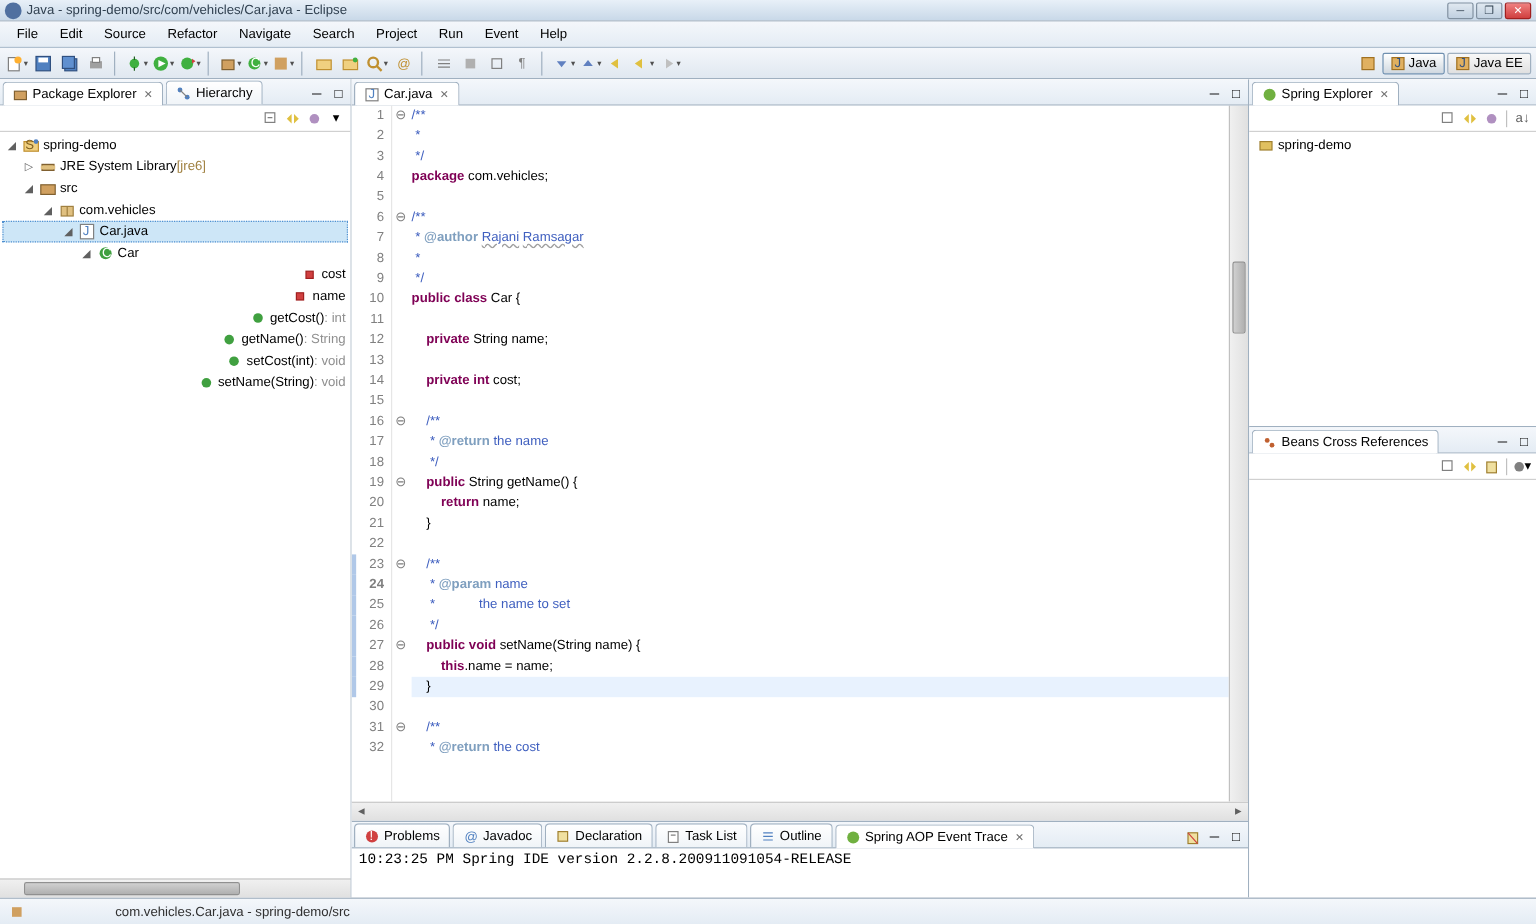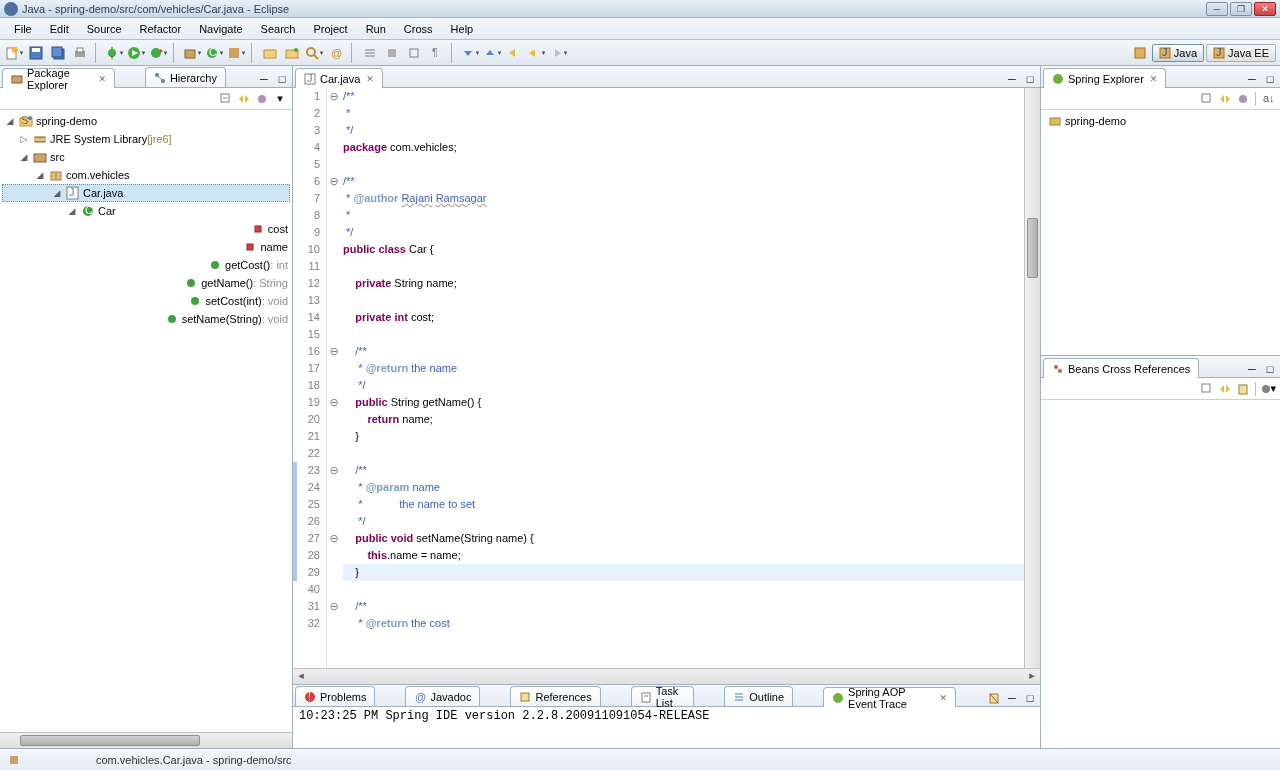--- a/index.html
+++ b/index.html
@@ -16,21 +16,21 @@
     .tb-btn { width: 20px; height: 20px; display: inline-flex; align-items: center; justify-content: center; cursor: pointer; border-radius: 2px; }
     .tb-sep { width: 4px; height: 20px; border-left: 1px solid #a0b0c0; margin: 0 3px; }
     .tb-drop { font-size: 7px; color: #505050; padding-left: 1px; }
     .persp-area { margin-left: auto; display: flex; align-items: center; gap: 2px; }
     .persp-btn { padding: 2px 6px; border: 1px solid #a0b0c0; background: linear-gradient(to bottom, #f8f8f8, #e0e0e0); border-radius: 2px; display: flex; align-items: center; gap: 3px; cursor: pointer; }
     .persp-btn.active { background: linear-gradient(to bottom, #fff, #d0d8e0); border-color: #7090b0; }
     .main-area { flex: 1; display: flex; background: #f0f0f0; overflow: hidden; }
     .left-pane { width: 293px; display: flex; flex-direction: column; border-right: 1px solid #a0b0c0; background: #fff; }
     .center-pane { flex: 1; display: flex; flex-direction: column; background: #fff; overflow: hidden; }
     .right-pane { width: 240px; display: flex; flex-direction: column; border-left: 1px solid #a0b0c0; background: #fff; }
-    .tab-header { height: 22px; display: flex; align-items: flex-end; background: linear-gradient(to bottom, #f4f7fb, #e4ecf4); border-bottom: 1px solid #a0b0c0; padding: 0 2px; gap: 28px; }
+    .tab-header { height: 22px; display: flex; align-items: flex-end; background: linear-gradient(to bottom, #f4f7fb, #e4ecf4); border-bottom: 1px solid #a0b0c0; padding: 0 2px; }
     .tab { padding: 2px 8px; border: 1px solid #a0b0c0; border-bottom: none; background: linear-gradient(to bottom, #fff, #f0f4f8); border-radius: 4px 4px 0 0; display: flex; align-items: center; gap: 4px; margin-right: 2px; cursor: pointer; height: 20px; }
     .tab.active { background: #fff; position: relative; top: 1px; }
     .tab-icon { width: 12px; height: 12px; display: inline-block; }
     .tab-close { font-size: 9px; color: #707070; cursor: pointer; margin-left: 2px; }
     .view-toolbar { height: 22px; display: flex; align-items: center; justify-content: flex-end; padding: 0 4px; gap: 2px; background: #fff; border-bottom: 1px solid #d0d0d0; }
     .vt-btn { width: 16px; height: 16px; display: inline-flex; align-items: center; justify-content: center; cursor: pointer; }
     .tree { flex: 1; overflow: auto; padding: 2px; background: #fff; }
     .tree-node { display: flex; align-items: center; height: 18px; padding: 0 2px; cursor: pointer; white-space: nowrap; }
     .tree-node.selected { background: #cde6f7; border: 1px dotted #5090d0; }
     .toggle { width: 12px; text-align: center; color: #606060; font-size: 9px; }
@@ -87,21 +87,21 @@
 
 <div class="menu-bar" id="menu-bar">
     <div class="menu-item">File</div>
     <div class="menu-item">Edit</div>
     <div class="menu-item">Source</div>
     <div class="menu-item">Refactor</div>
     <div class="menu-item">Navigate</div>
     <div class="menu-item">Search</div>
     <div class="menu-item">Project</div>
     <div class="menu-item">Run</div>
-    <div class="menu-item">Cross</div>
+    <div class="menu-item">Event</div>
     <div class="menu-item">Help</div>
   </div>
 
 <div class="toolbar">
   <span class="tb-btn">
       <svg width="14" height="14">
         <rect x="2" y="2" width="9" height="11" fill="#fff" stroke="#808080"></rect>
         <circle cx="10" cy="4" r="3" fill="#ffb030"></circle>
       </svg>
       <span class="tb-drop">▾</span>
@@ -511,27 +511,27 @@
           <div style="height: 17px;">14</div>
           <div style="height: 17px;">15</div>
           <div style="height: 17px;">16</div>
           <div style="height: 17px;">17</div>
           <div style="height: 17px;">18</div>
           <div style="height: 17px;">19</div>
           <div style="height: 17px;">20</div>
           <div style="height: 17px;">21</div>
           <div style="height: 17px;">22</div>
           <div style="height: 17px;">23</div>
-          <div style="height: 17px;">24</div>
+          <div style="height: 17px; font-weight: bold;">24</div>
           <div style="height: 17px;">25</div>
           <div style="height: 17px;">26</div>
           <div style="height: 17px;">27</div>
           <div style="height: 17px;">28</div>
           <div style="height: 17px;">29</div>
-          <div style="height: 17px;">40</div>
+          <div style="height: 17px;">30</div>
           <div style="height: 17px;">31</div>
           <div style="height: 17px;">32</div>
         </div>
       <div class="fold-gutter" id="fold-gutter">
           <div class="fold-mark" style="height: 17px;">⊖</div>
           <div class="fold-mark" style="height: 17px;"></div>
           <div class="fold-mark" style="height: 17px;"></div>
           <div class="fold-mark" style="height: 17px;"></div>
           <div class="fold-mark" style="height: 17px;"></div>
           <div class="fold-mark" style="height: 17px;">⊖</div>
@@ -591,21 +591,21 @@
               </svg>
             </span>
             <span>Javadoc</span>
           </div>
           <div class="tab">
             <span class="tab-icon">
               <svg width="12" height="12">
                 <rect x="2" y="2" width="8" height="8" fill="#f0e0a0" stroke="#a08030"></rect>
               </svg>
             </span>
-            <span>References</span>
+            <span>Declaration</span>
           </div>
           <div class="tab">
             <span class="tab-icon">
               <svg width="12" height="12">
                 <rect x="2" y="2" width="8" height="9" fill="#fff" stroke="#808080"></rect>
                 <line x1="4" y1="5" x2="8" y2="5" stroke="#808080"></line>
               </svg>
             </span>
             <span>Task List</span>
           </div>

